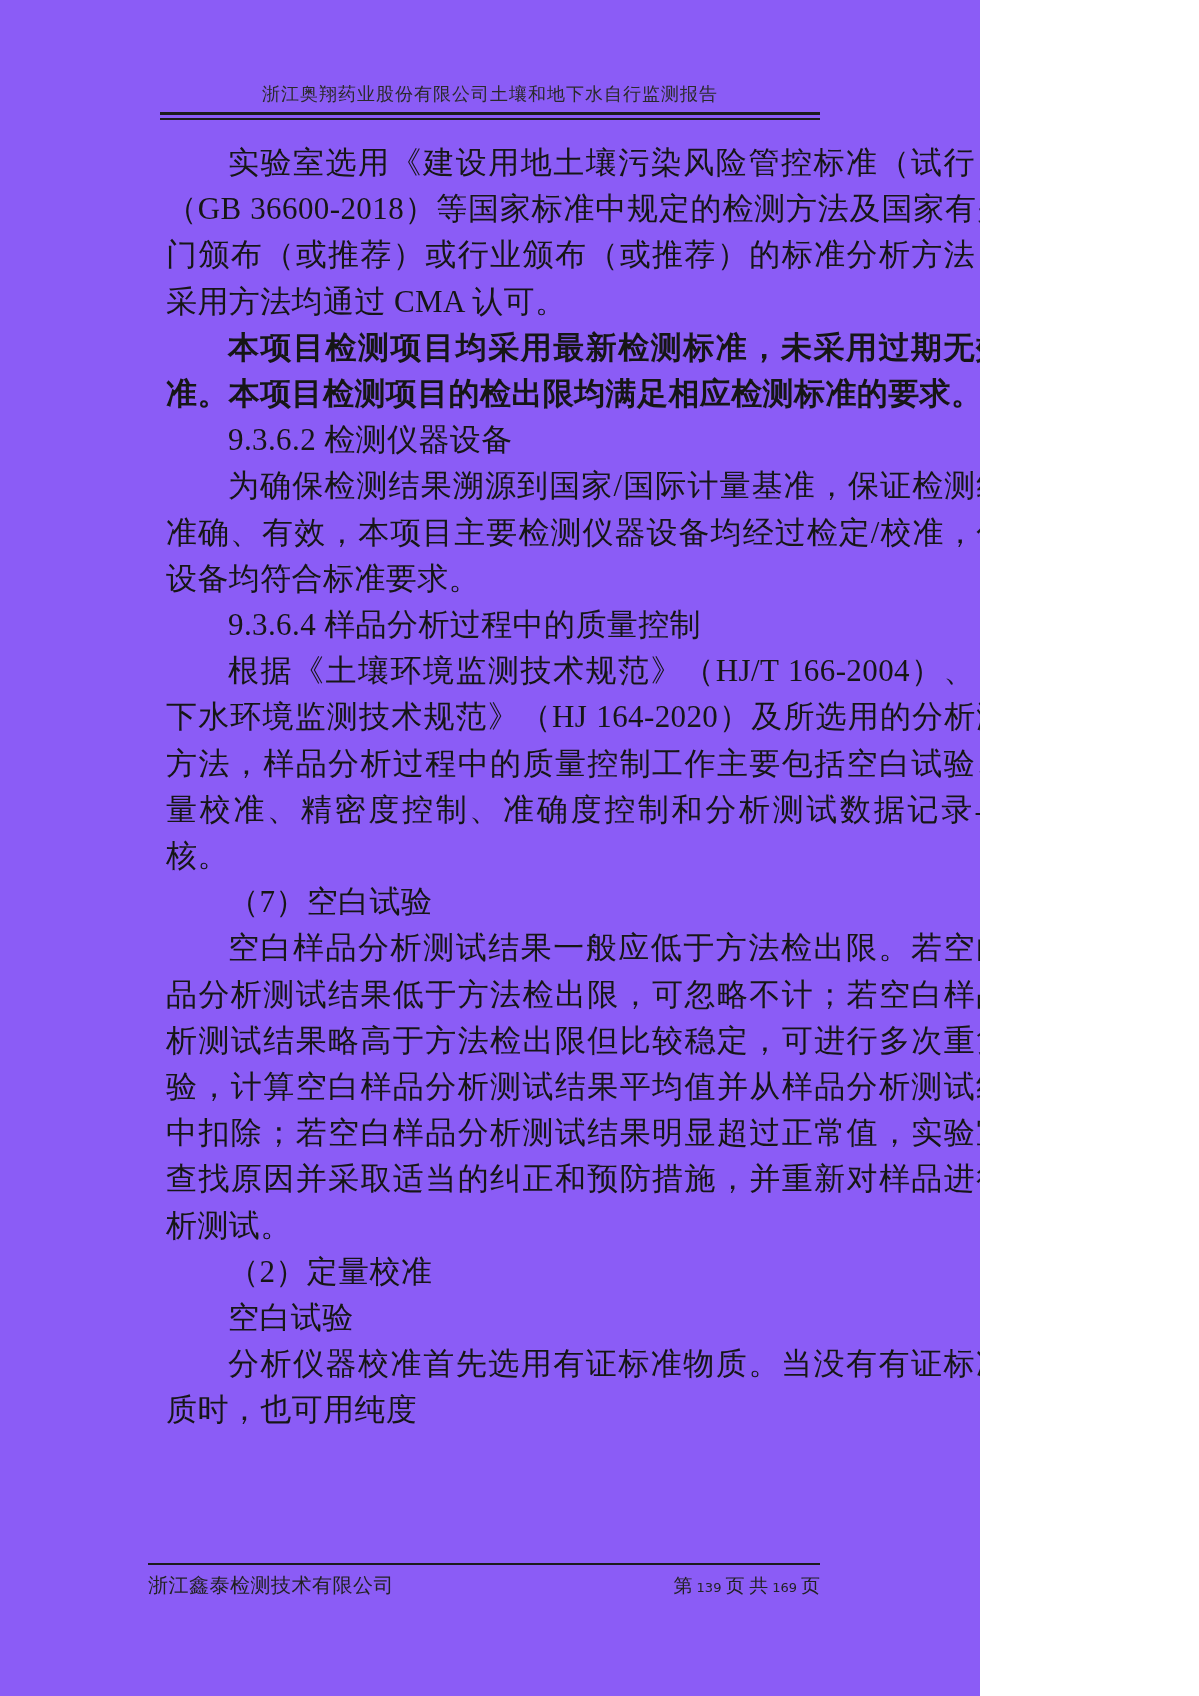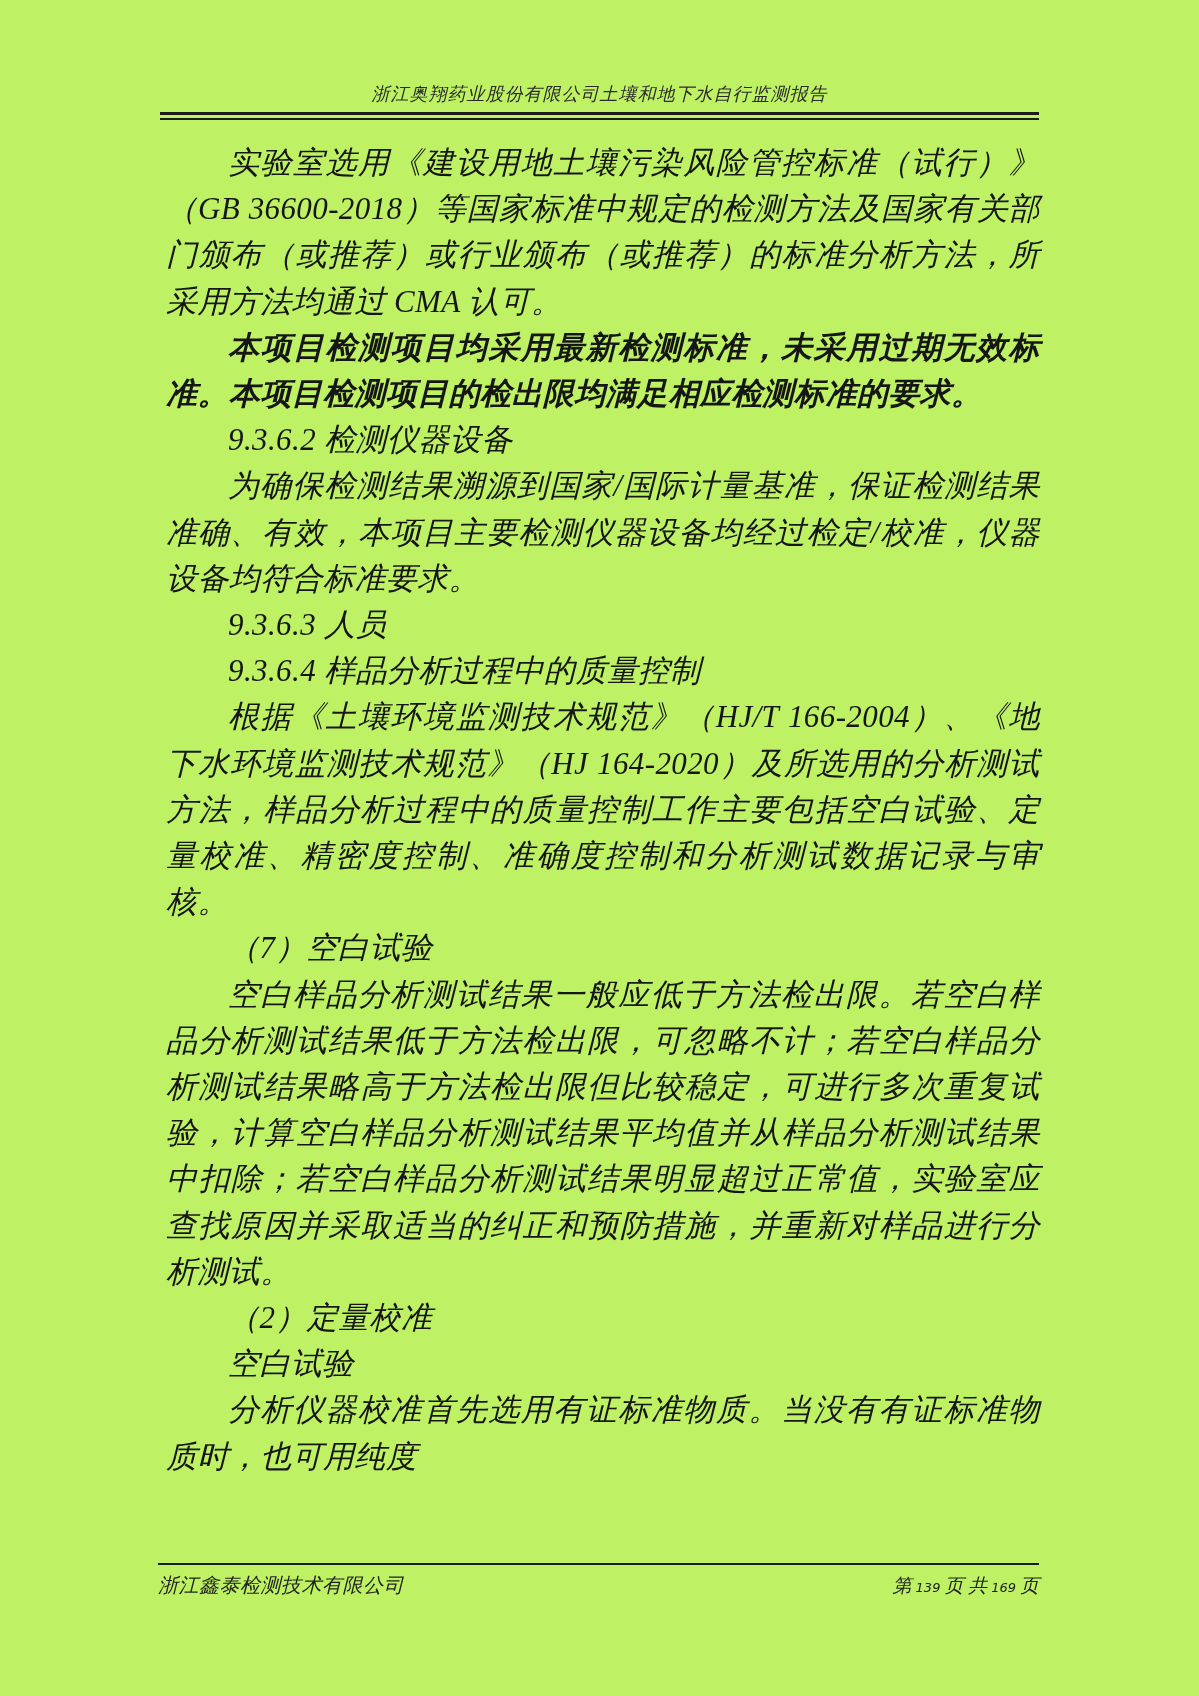--- a/index.html
+++ b/index.html
@@ -2,27 +2,26 @@
 <html lang="zh"><head>
 <meta charset="utf-8">
 <style>
   html, body {
     margin: 0;
     padding: 0;
     background: #ffffff;
   }
   .page {
     position: relative;
-    width: 1199px;
+    width: 980px;
     height: 1696px;
-    background: #bef264;
+    background: #8b5cf6;
     overflow: hidden;
     font-family: "Liberation Serif", "DejaVu Serif", serif;
     color: #161616;
-    font-style: italic;
   }
 
   
   .doc-header {
     position: absolute;
     top: 0; left: 0; right: 0;
   }
   .doc-header .header-title {
     text-align: center;
     font-size: 18px;
@@ -56,21 +55,21 @@
   .para.bold {
     font-weight: 700;
   }
   .para.heading {
     text-align: left;
   }
 
   
   .doc-footer {
     position: absolute;
-    left: 158px;
+    left: 148px;
     right: 160px;
     top: 1563px;
     border-top: 2px solid #1c1c1c;
     padding-top: 7px;
   }
   .footer-row {
     display: flex;
     justify-content: space-between;
     align-items: baseline;
   }
@@ -99,21 +98,20 @@
     <div class="header-title">浙江奥翔药业股份有限公司土壤和地下水自行监测报告</div>
     <div class="header-rule"></div>
   </header>
 
   <main class="doc-body" id="doc-body">
 
   <p class="para">实验室选用《建设用地土壤污染风险管控标准（试行）》（GB 36600-2018）等国家标准中规定的检测方法及国家有关部门颁布（或推荐）或行业颁布（或推荐）的标准分析方法，所采用方法均通过 CMA 认可。</p>
       <p class="para bold">本项目检测项目均采用最新检测标准，未采用过期无效标准。本项目检测项目的检出限均满足相应检测标准的要求。</p>
       <p class="para heading">9.3.6.2 检测仪器设备</p>
       <p class="para">为确保检测结果溯源到国家/国际计量基准，保证检测结果准确、有效，本项目主要检测仪器设备均经过检定/校准，仪器设备均符合标准要求。</p>
-      <p class="para heading">9.3.6.3 人员</p>
       <p class="para heading">9.3.6.4 样品分析过程中的质量控制</p>
       <p class="para">根据《土壤环境监测技术规范》（HJ/T 166-2004）、《地下水环境监测技术规范》（HJ 164-2020）及所选用的分析测试方法，样品分析过程中的质量控制工作主要包括空白试验、定量校准、精密度控制、准确度控制和分析测试数据记录与审核。</p>
       <p class="para heading">（7）空白试验</p>
       <p class="para">空白样品分析测试结果一般应低于方法检出限。若空白样品分析测试结果低于方法检出限，可忽略不计；若空白样品分析测试结果略高于方法检出限但比较稳定，可进行多次重复试验，计算空白样品分析测试结果平均值并从样品分析测试结果中扣除；若空白样品分析测试结果明显超过正常值，实验室应查找原因并采取适当的纠正和预防措施，并重新对样品进行分析测试。</p>
       <p class="para heading">（2）定量校准</p>
       <p class="para heading">空白试验</p>
       <p class="para">分析仪器校准首先选用有证标准物质。当没有有证标准物质时，也可用纯度</p>
     </main>
 
   <footer class="doc-footer">

